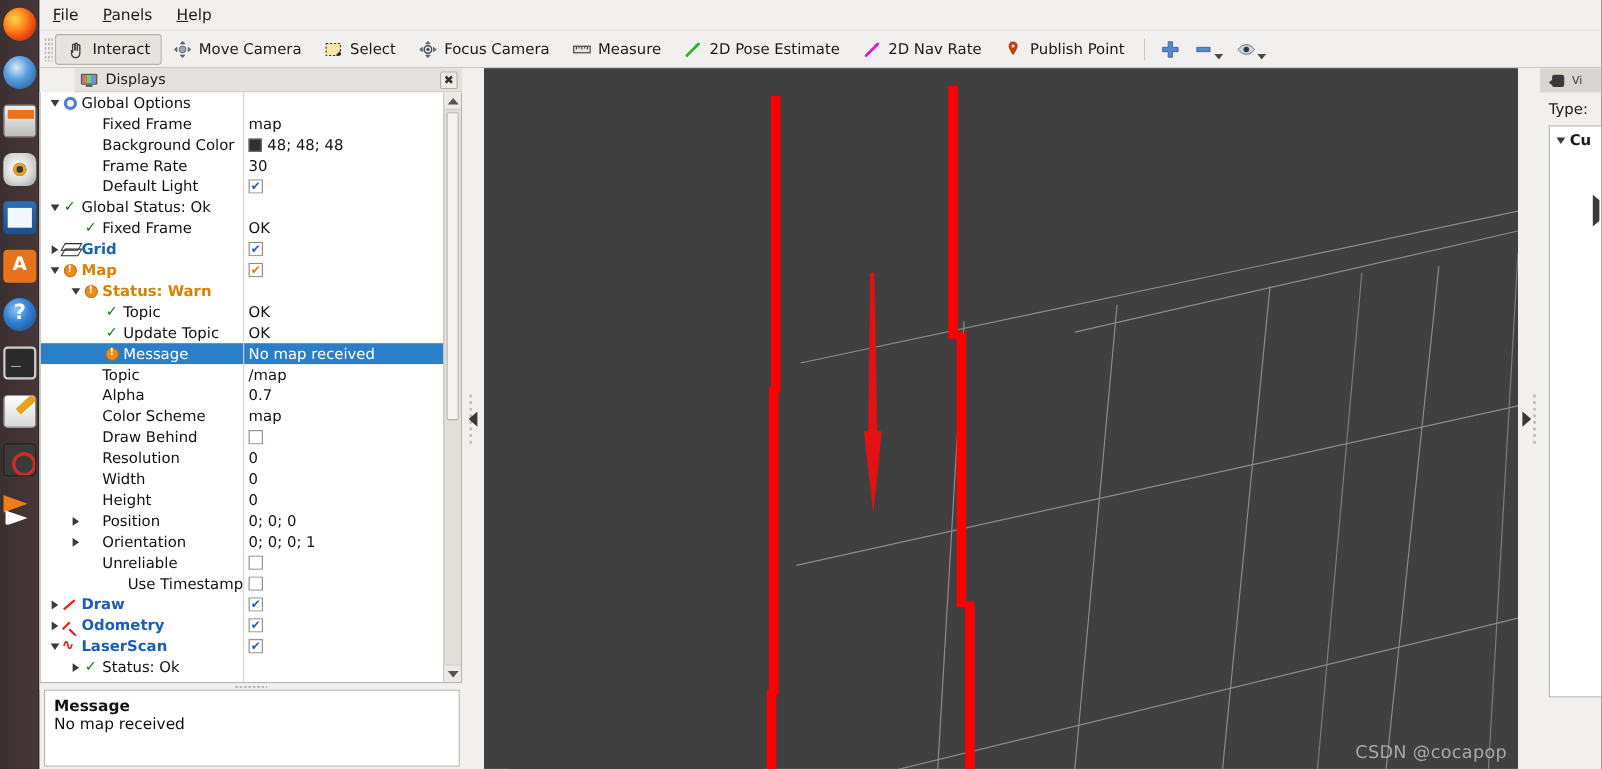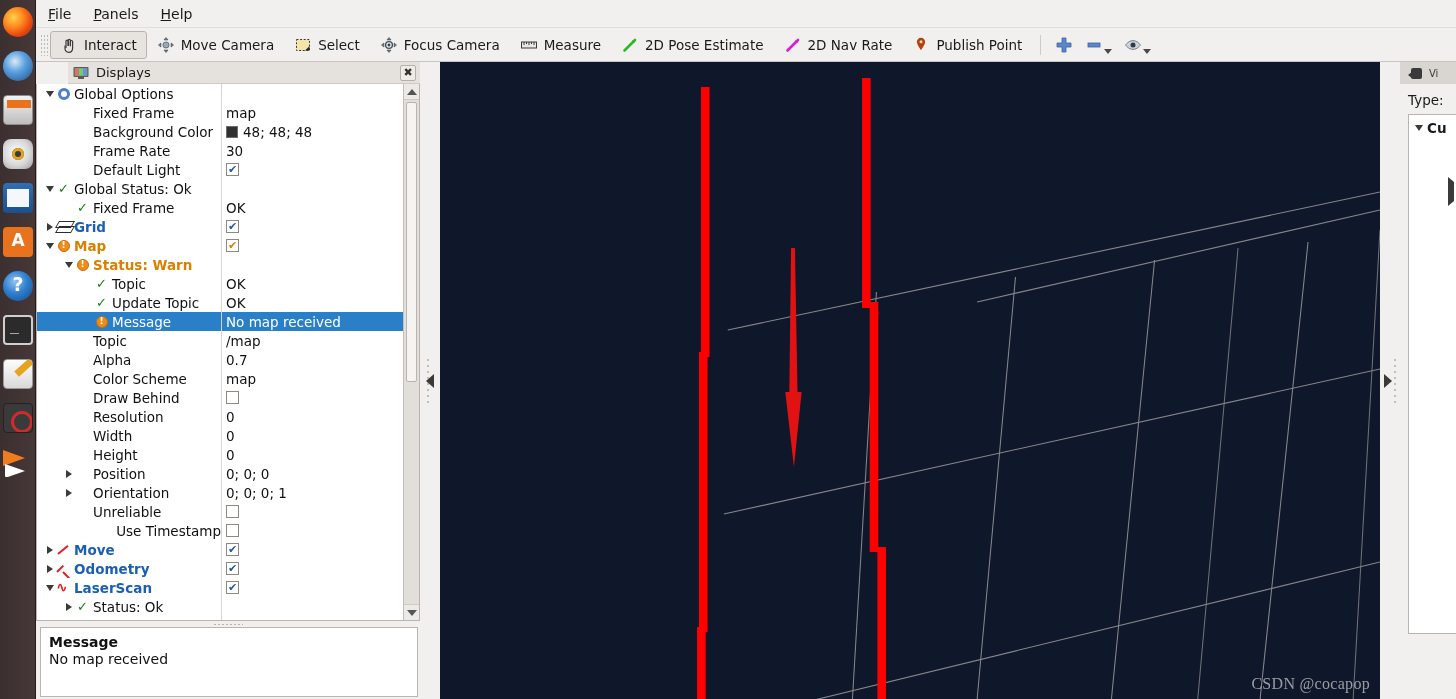--- a/index.html
+++ b/index.html
@@ -142,21 +142,21 @@
   
   .vsplit { width: 20px; background: #f2f0ee; position: relative; }
   .vsplit .dots { position:absolute; left:6px; top:50%; transform:translateY(-50%); width:4px; height:48px;
       background-image: radial-gradient(#c3bdb7 1px, transparent 1px); background-size: 4px 6px; }
   .vsplit .tri-l { position:absolute; left:6px; top:50%; margin-top:-7px; width:0;height:0;
       border-top:7px solid transparent;border-bottom:7px solid transparent;border-right:8px solid #3c3835; }
   .vsplit .tri-r { position:absolute; left:4px; top:50%; margin-top:-7px; width:0;height:0;
       border-top:7px solid transparent;border-bottom:7px solid transparent;border-left:8px solid #3c3835; }
 
   
-  .viewport { flex: 1; position: relative; background: #0f172a; overflow: hidden; font-family: Liberation Serif, serif; }
+  .viewport { flex: 1; position: relative; background: #404040; overflow: hidden; }
   .viewport svg { position: absolute; left:0; top:0; width:100%; height:100%; }
   .watermark { position: absolute; right: 10px; bottom: 6px; color: #cfcfcf; opacity: .72;
       font-size: 16px; letter-spacing: .3px; }
 
   
   .rightdock { width: 56px; background: #f2f0ee; position: relative; overflow: hidden; }
   .rd-title { height: 22px; background: #d9d5d1; display:flex; align-items:center; gap:5px; padding-left: 8px; }
   .rd-title .tt { font-size: 10px; color: #3a3a3a; }
   .camico { width: 16px; height: 11px; position: relative; }
   .camico:before { content:""; position:absolute; left:3px; top:0; width:11px; height:11px; background:#3a3a3a; border-radius:2px; }
@@ -598,21 +598,21 @@
                 </div>
               </div>
               <div class="trow">
                 <div class="tname" style="padding-left: 6px;">
                   <span class="twist">
                     <i class="arrow-r"></i>
                   </span>
                   <span class="tico-s">
                     <span class="ix-pose"></span>
                   </span>
-                  <span class="lbl-blue">Move</span>
+                  <span class="lbl-blue">Draw</span>
                 </div>
                 <div class="tval">
                   <span class="cb on ">✔</span>
                 </div>
               </div>
               <div class="trow">
                 <div class="tname" style="padding-left: 6px;">
                   <span class="twist">
                     <i class="arrow-r"></i>
                   </span>

